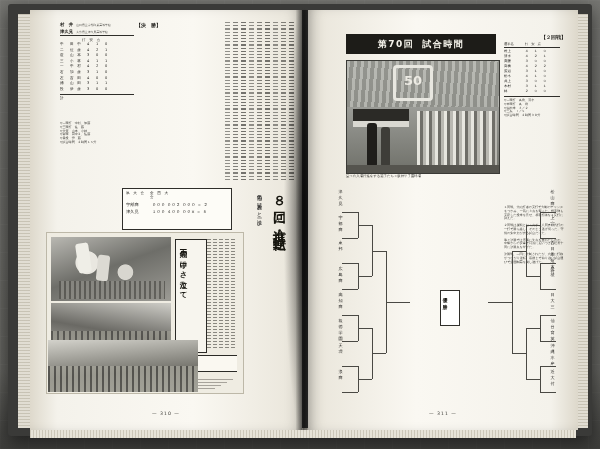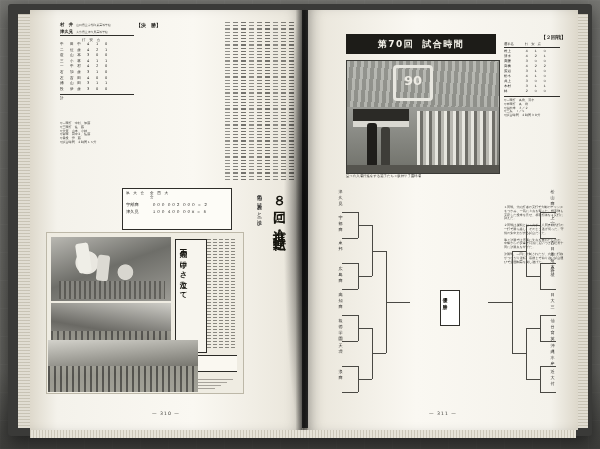--- a/index.html
+++ b/index.html
@@ -307,21 +307,21 @@
 
         <div class="title-bar">
           <span>第70回</span>
           <span>試合時間</span>
         </div>
 
         <div class="rphoto">
           <div style="position:absolute;inset:0;background:linear-gradient(180deg,#cfd0cb 0%,#9a9b96 42%,#6f7069 100%);"></div>
 
           <div style="position:absolute;left:0;top:0;right:0;height:46px;background:repeating-linear-gradient(95deg,#b6b7b1 0 3px,#8d8e88 3px 7px);opacity:.9;"></div>
-          <div style="position:absolute;left:46px;top:4px;width:34px;height:30px;border:3px solid #e8e7e0;border-radius:4px;color:#eceae3;font-size:13px;font-weight:700;text-align:center;line-height:26px;">90</div>
+          <div style="position:absolute;left:46px;top:4px;width:34px;height:30px;border:3px solid #e8e7e0;border-radius:4px;color:#eceae3;font-size:13px;font-weight:700;text-align:center;line-height:26px;">50</div>
 
           <div style="position:absolute;left:6px;top:48px;width:56px;height:12px;background:#2b2a26;"></div>
           <div style="position:absolute;left:6px;top:60px;width:56px;height:6px;background:#d9d8d1;"></div>
 
           <div style="position:absolute;left:70px;top:50px;width:80px;height:58px;
              background:repeating-linear-gradient(90deg,#efeee7 0 3px,#6d6c66 3px 6px,#bdbcb5 6px 9px);opacity:.92;"></div>
           <div style="position:absolute;left:20px;top:62px;width:10px;height:44px;background:#1f1e1b;border-radius:3px;"></div>
           <div style="position:absolute;left:34px;top:66px;width:9px;height:40px;background:#3e3d38;border-radius:3px;"></div>
           <div style="position:absolute;left:0;bottom:0;right:0;height:8px;background:#55544e;"></div>
         </div>

